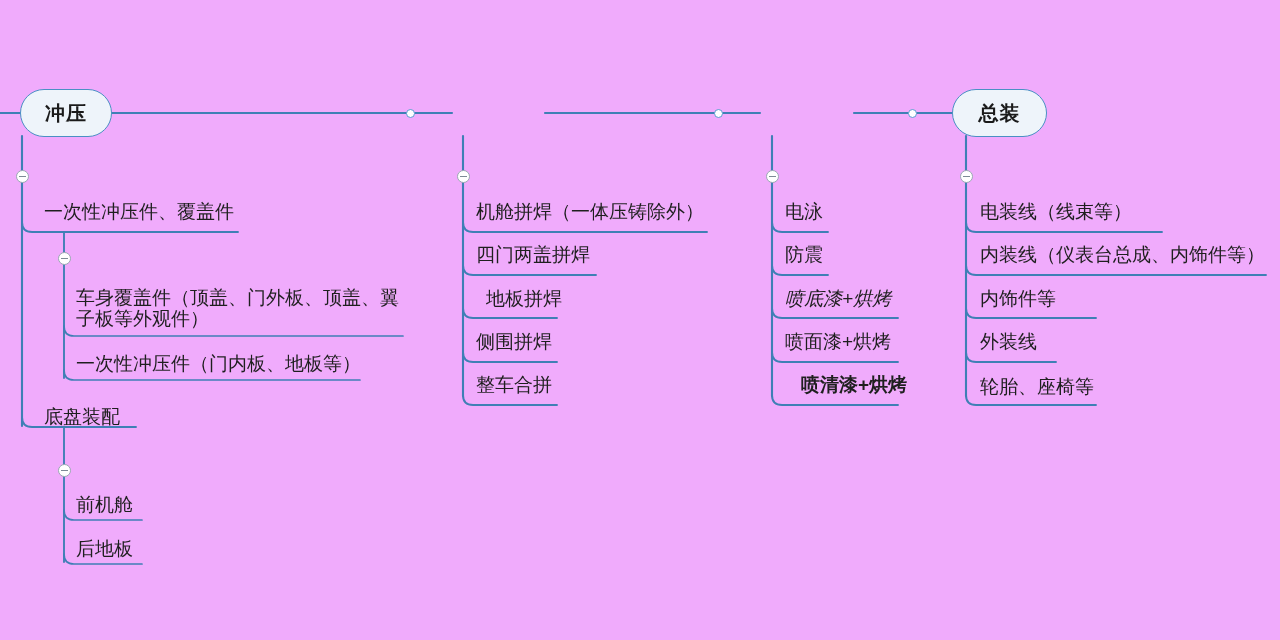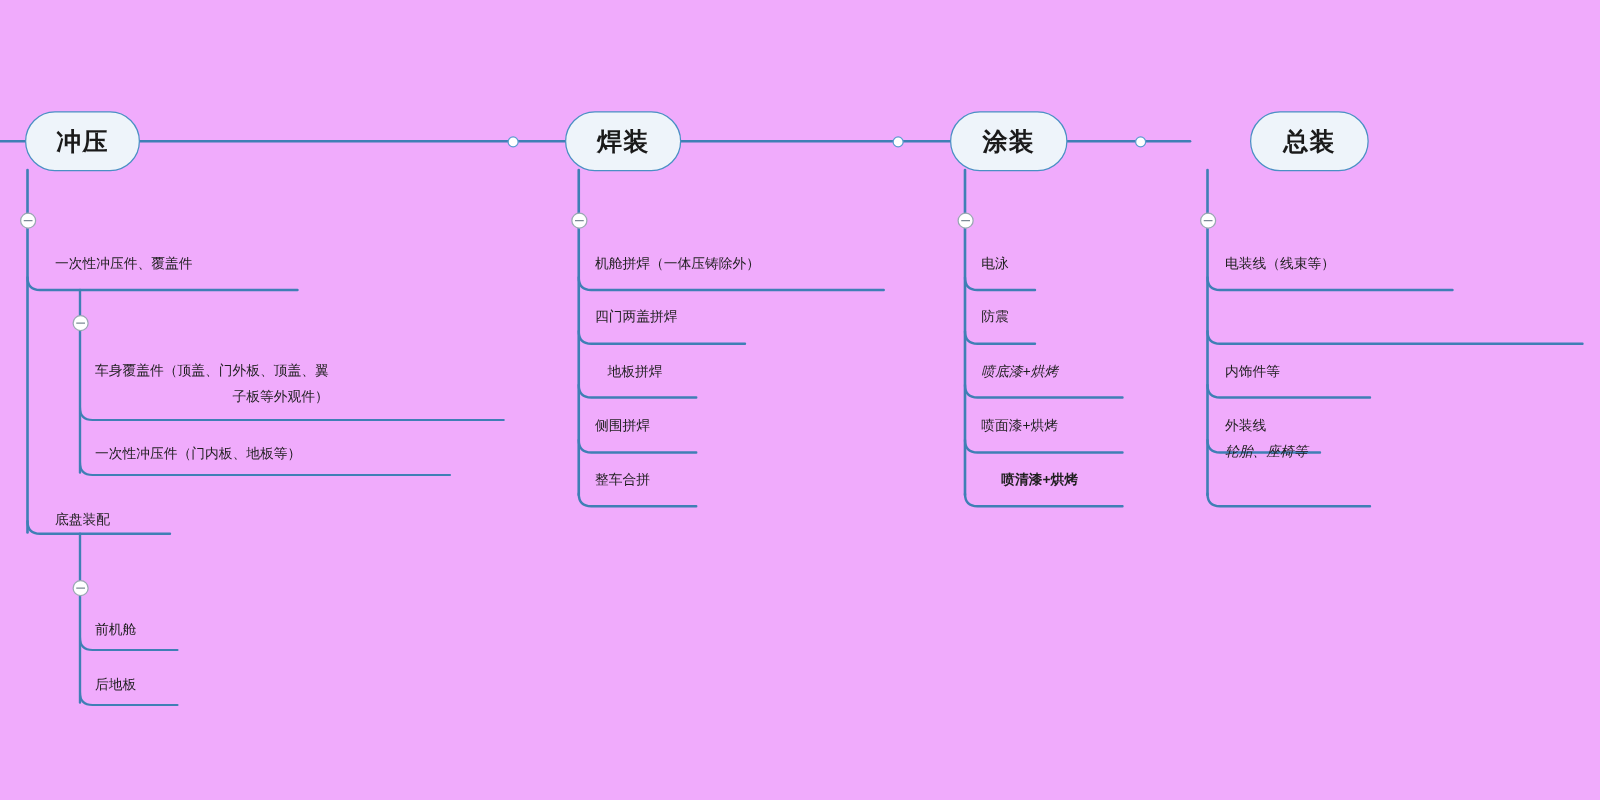--- a/index.html
+++ b/index.html
@@ -37,26 +37,25 @@
     align-items: center;
     justify-content: center;
     font-size: 20px;
     font-weight: bold;
     color: #1a1a1a;
     letter-spacing: 1px;
     z-index: 3;
   }
   .leaf-label {
     position: absolute;
-    font-size: 11px;
+    font-size: 19px;
     color: #1f1f1f;
     line-height: 21px;
     white-space: pre;
     z-index: 2;
-    text-align: right;
   }
   .toggle {
     position: absolute;
     width: 13px;
     height: 13px;
     box-sizing: border-box;
     border: 1.1px solid #9aa7b3;
     border-radius: 50%;
     background: #ffffff;
     z-index: 4;
@@ -126,27 +125,21 @@
       <path d="M966,265 Q966,275 976,275 L1266,275" stroke-width="1.9"></path>
       <path d="M966,308 Q966,318 976,318 L1096,318" stroke-width="1.9"></path>
       <path d="M966,352 Q966,362 976,362 L1056,362" stroke-width="1.9"></path>
       <path d="M966,395 Q966,405 976,405 L1096,405" stroke-width="1.9"></path>
     </g>
   </svg>
 
   <div class="root-node" style="left:20px; top:89px; width:92px; height:48px;">
     <span>冲压</span>
   </div>
-  <div class="root-node" style="left:452px; top:89px; width:93px; height:48px;">
-    <span>焊装</span>
-  </div>
-  <div class="root-node" style="left:760px; top:89px; width:94px; height:48px;">
-    <span>涂装</span>
-  </div>
-  <div class="root-node" style="left:1000px; top:89px; width:95px; height:48px;">
+  <div class="root-node" style="left:952px; top:89px; width:95px; height:48px;">
     <span>总装</span>
   </div>
 
   <div class="joint" style="left:406px; top:109px;"></div>
   <div class="joint" style="left:714px; top:109px;"></div>
   <div class="joint" style="left:908px; top:109px;"></div>
 
   <div class="toggle" style="left:16px; top:170px;"></div>
   <div class="toggle" style="left:58px; top:252px;"></div>
   <div class="toggle" style="left:58px; top:464px;"></div>
@@ -168,17 +161,18 @@
   <div class="leaf-label" style="left:476px; top:331px;">侧围拼焊</div>
   <div class="leaf-label" style="left:476px; top:374px;">整车合拼</div>
 
   <div class="leaf-label" style="left:785px; top:201px;">电泳</div>
   <div class="leaf-label" style="left:785px; top:244px;">防震</div>
   <div class="leaf-label" style="left:785px; top:288px;font-style:italic;">喷底漆+烘烤</div>
   <div class="leaf-label" style="left:785px; top:331px;">喷面漆+烘烤</div>
   <div class="leaf-label" style="left:801px; top:374px;font-weight:bold;">喷清漆+烘烤</div>
 
   <div class="leaf-label" style="left:980px; top:201px;">电装线（线束等）</div>
+  <div class="leaf-label" style="left:980px; top:244px;">内装线（仪表台总成、内饰件等）</div>
   <div class="leaf-label" style="left:980px; top:288px;">内饰件等</div>
   <div class="leaf-label" style="left:980px; top:331px;">外装线</div>
-  <div class="leaf-label" style="left:980px; top:352px;font-style:italic;">轮胎、座椅等</div>
+  <div class="leaf-label" style="left:980px; top:376px;">轮胎、座椅等</div>
 
 </div>
 
 </body></html>

